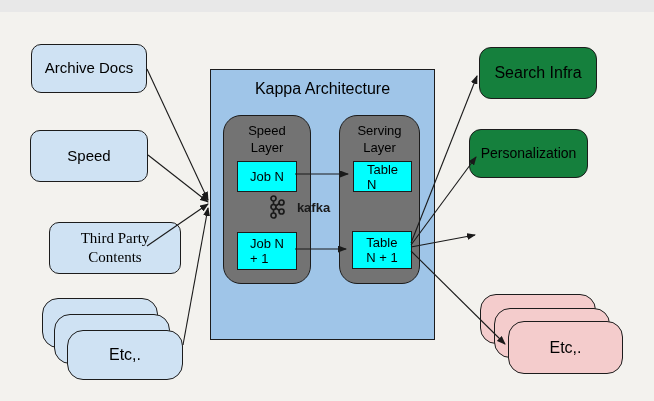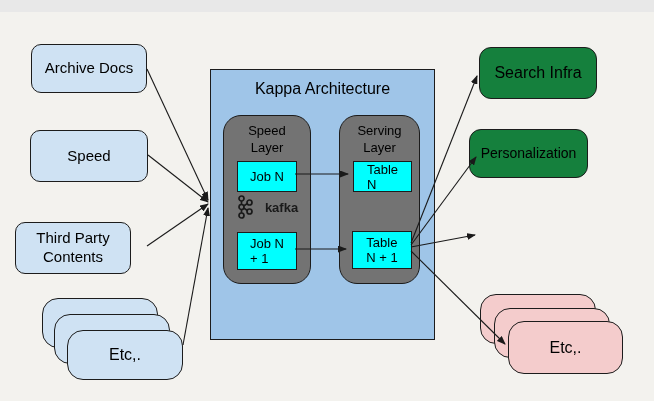--- a/index.html
+++ b/index.html
@@ -35,35 +35,35 @@
     position:absolute;top:6px;left:0;width:100%;text-align:center;
     font-size:13px;line-height:17px;white-space:pre-line;
   }
   .proc{
     position:absolute;box-sizing:border-box;background:#00ffff;border:1.4px solid #1c1c1c;
     display:flex;align-items:center;justify-content:center;text-align:left;
     font-size:13px;line-height:15px;white-space:pre-line;
   }
   .kafka-badge{
     position:absolute;left:0;top:79px;width:100%;display:flex;align-items:center;
-    justify-content:center;gap:12px;
+    justify-content:center;gap:12px;padding-left:32px;
   }
   .kafka-text{font-size:13px;font-weight:bold;color:#1a1a1a;}
   .arrows{position:absolute;left:0;top:0;width:654px;height:401px;pointer-events:none;z-index:10;}
 </style>
 </head>
 <body>
 
 <div class="canvas">
 
   <div class="node src" style="left:31px;top:32px;width:116px;height:49px;">Archive Docs</div>
 
   <div class="node src" style="left:30px;top:118px;width:118px;height:52px;">Speed</div>
 
-  <div class="node src" style="left:15px;top:210px;width:116px;height:52px;">Third Party
+  <div class="node src" style="left:49px;top:210px;width:132px;height:52px;font-family:Liberation Serif, serif;">Third Party
 Contents</div>
 
   <div>
     <div class="stack-card blue" style="left:42px;top:286px;width:116px;height:50px;"></div>
     <div class="stack-card blue" style="left:54px;top:302px;width:116px;height:50px;"></div>
     <div class="stack-card blue stack-front" style="left:67px;top:318px;width:116px;height:50px;">Etc,.</div>
   </div>
 
   <div class="container-box">
     <div class="container-title">Kappa Architecture</div>

